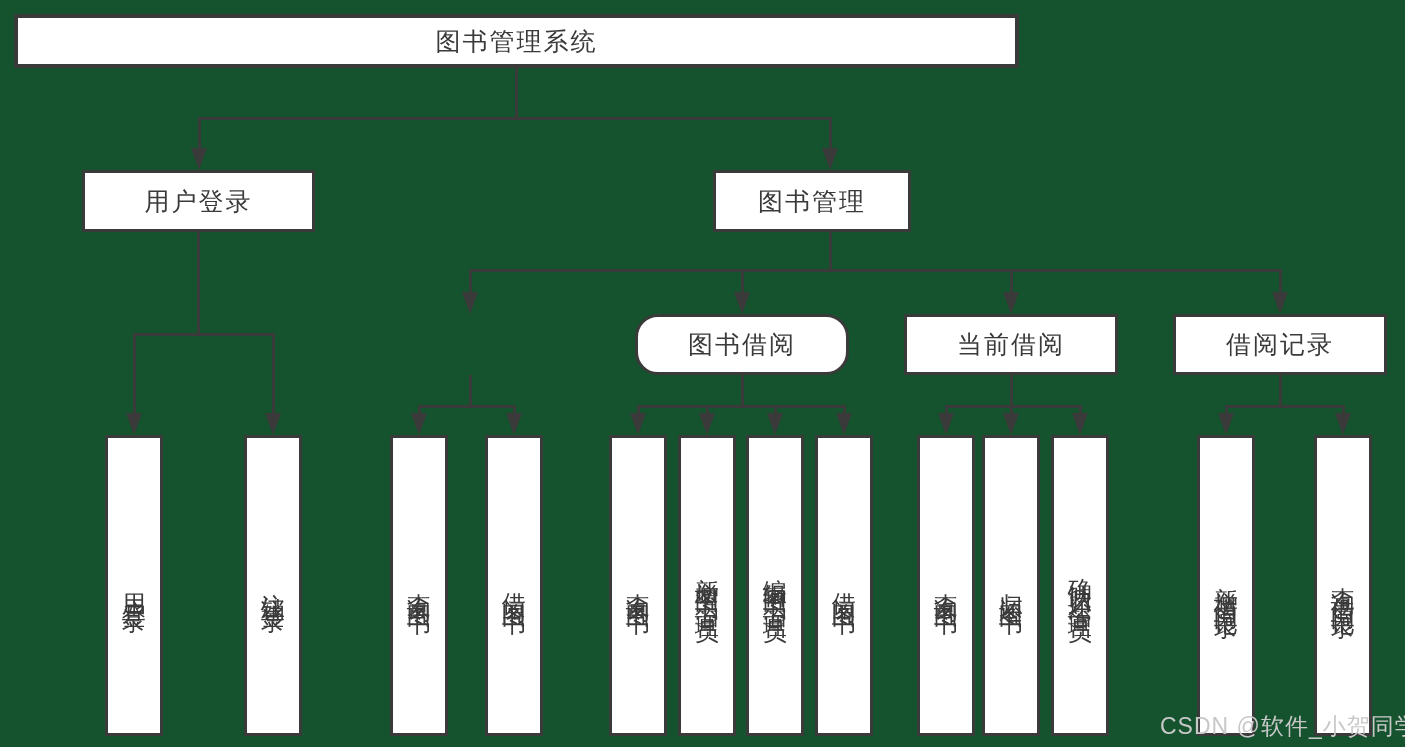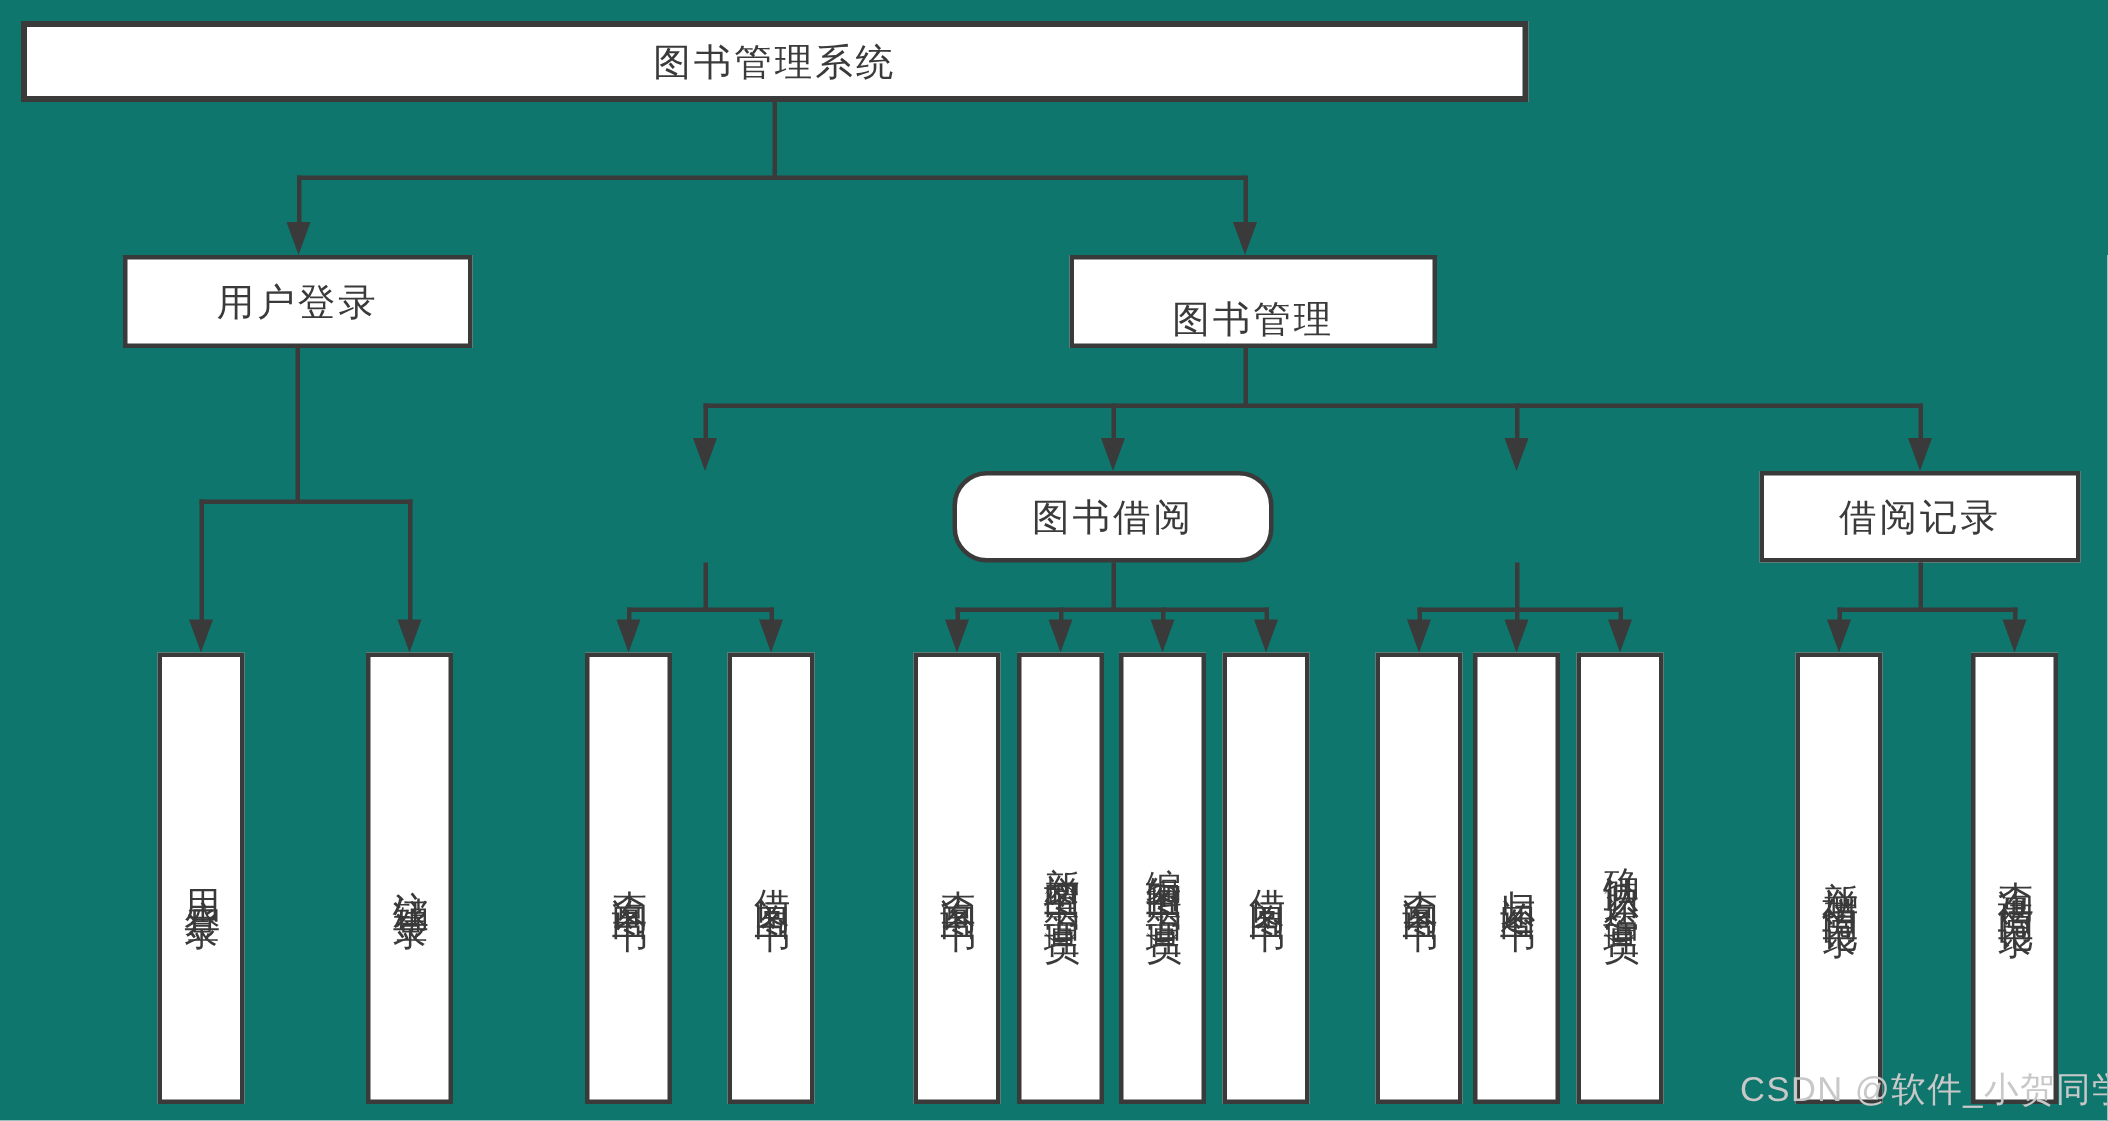--- a/index.html
+++ b/index.html
@@ -1,19 +1,19 @@
 <!DOCTYPE html>
 <html><head>
 <meta charset="utf-8">
 <style>
   :root { --line:#3a3a3a; --text:#3a3a3a; }
   * { box-sizing:border-box; }
   html,body { margin:0; padding:0; background:#fff; }
   body { font-family:"Liberation Sans",sans-serif; }
-  .canvas { position:relative; width:1405px; height:747px; background:#0f766e; overflow:hidden; }
+  .canvas { position:relative; width:1405px; height:747px; background:#14532d; overflow:hidden; }
 
   .node { position:absolute; border:3px solid var(--line); background:#fff;
           display:flex; align-items:center; justify-content:center; color:var(--text); }
   .node.root { border-width:4px; }
   .h-node { font-size:25px; letter-spacing:2px; }
   .v-node { font-size:24px; }
   .v-node .lbl { writing-mode:vertical-rl; text-orientation:mixed; letter-spacing:6px; line-height:1.15; }
 
   .vline { position:absolute; width:3px; background:var(--line); }
   .hline { position:absolute; height:3px; background:var(--line); }
@@ -36,21 +36,21 @@
   <div class="vline" style="left:515px; top:68px;  height:51px;"></div>
   <div class="hline" style="left:198px; top:117px; width:633px;"></div>
   <div class="vline" style="left:198px; top:117px; height:34px;"></div>
   <div class="vline" style="left:829px; top:117px; height:34px;"></div>
   <div class="arr" style="left:191px; top:148px;"></div>
   <div class="arr" style="left:822px; top:148px;"></div>
 
   <div class="node h-node" style="left:82px; top:170px; width:233px; height:62px;">
     <span class="lbl">用户登录</span>
   </div>
-  <div class="node h-node" style="left:713px; top:170px; width:245px; height:62px;align-items:flex-end;">
+  <div class="node h-node" style="left:713px; top:170px; width:198px; height:62px;">
     <span class="lbl">图书管理</span>
   </div>
 
   <div class="vline" style="left:197px; top:232px; height:103px;"></div>
   <div class="hline" style="left:133px; top:333px; width:142px;"></div>
   <div class="vline" style="left:133px; top:333px; height:82px;"></div>
   <div class="vline" style="left:272px; top:333px; height:82px;"></div>
   <div class="arr" style="left:126px; top:413px;"></div>
   <div class="arr" style="left:265px; top:413px;"></div>
 
@@ -60,20 +60,23 @@
   <div class="vline" style="left:741px;  top:269px; height:25px;"></div>
   <div class="vline" style="left:1010px; top:269px; height:25px;"></div>
   <div class="vline" style="left:1279px; top:269px; height:25px;"></div>
   <div class="arr" style="left:462px;  top:292px;"></div>
   <div class="arr" style="left:734px;  top:292px;"></div>
   <div class="arr" style="left:1003px; top:292px;"></div>
   <div class="arr" style="left:1272px; top:292px;"></div>
 
   <div class="node h-node" style="left:635px; top:314px; width:214px; height:61px;border-radius:23px;">
     <span class="lbl">图书借阅</span>
+  </div>
+  <div class="node h-node" style="left:904px; top:314px; width:214px; height:61px;">
+    <span class="lbl">当前借阅</span>
   </div>
   <div class="node h-node" style="left:1173px; top:314px; width:214px; height:61px;">
     <span class="lbl">借阅记录</span>
   </div>
 
   <div class="vline" style="left:469px; top:375px; height:32px;"></div>
   <div class="hline" style="left:418px; top:405px; width:98px;"></div>
   <div class="vline" style="left:418px; top:405px; height:10px;"></div>
   <div class="vline" style="left:513px; top:405px; height:10px;"></div>
   <div class="arr" style="left:411px; top:413px;"></div>

